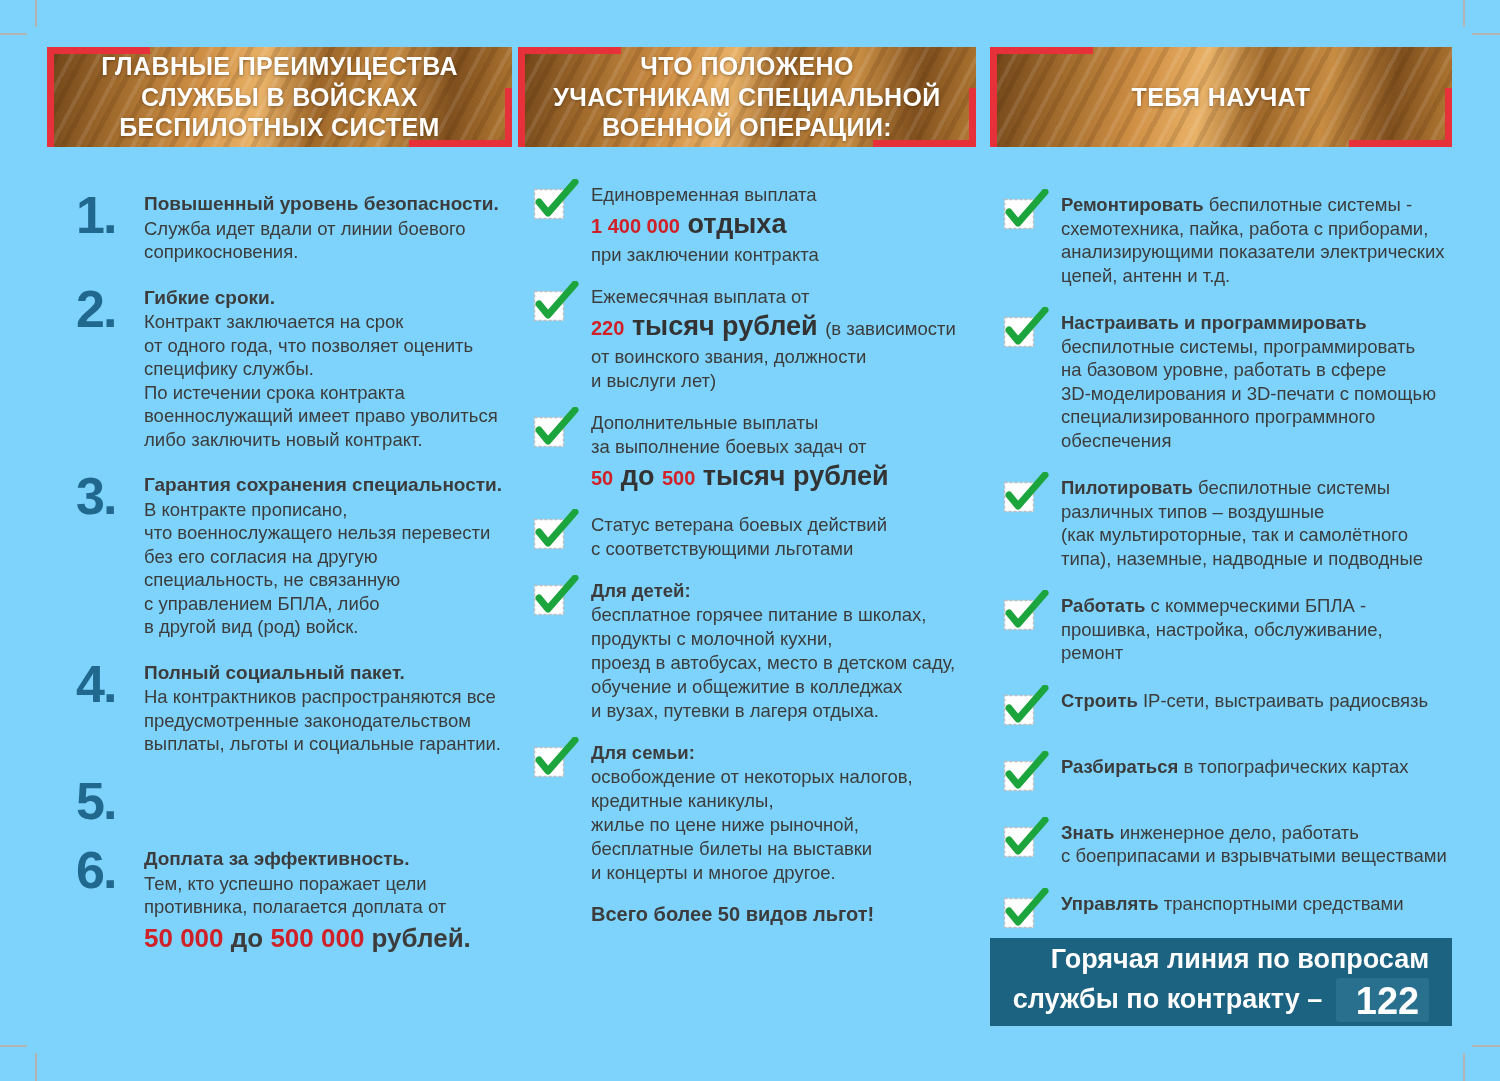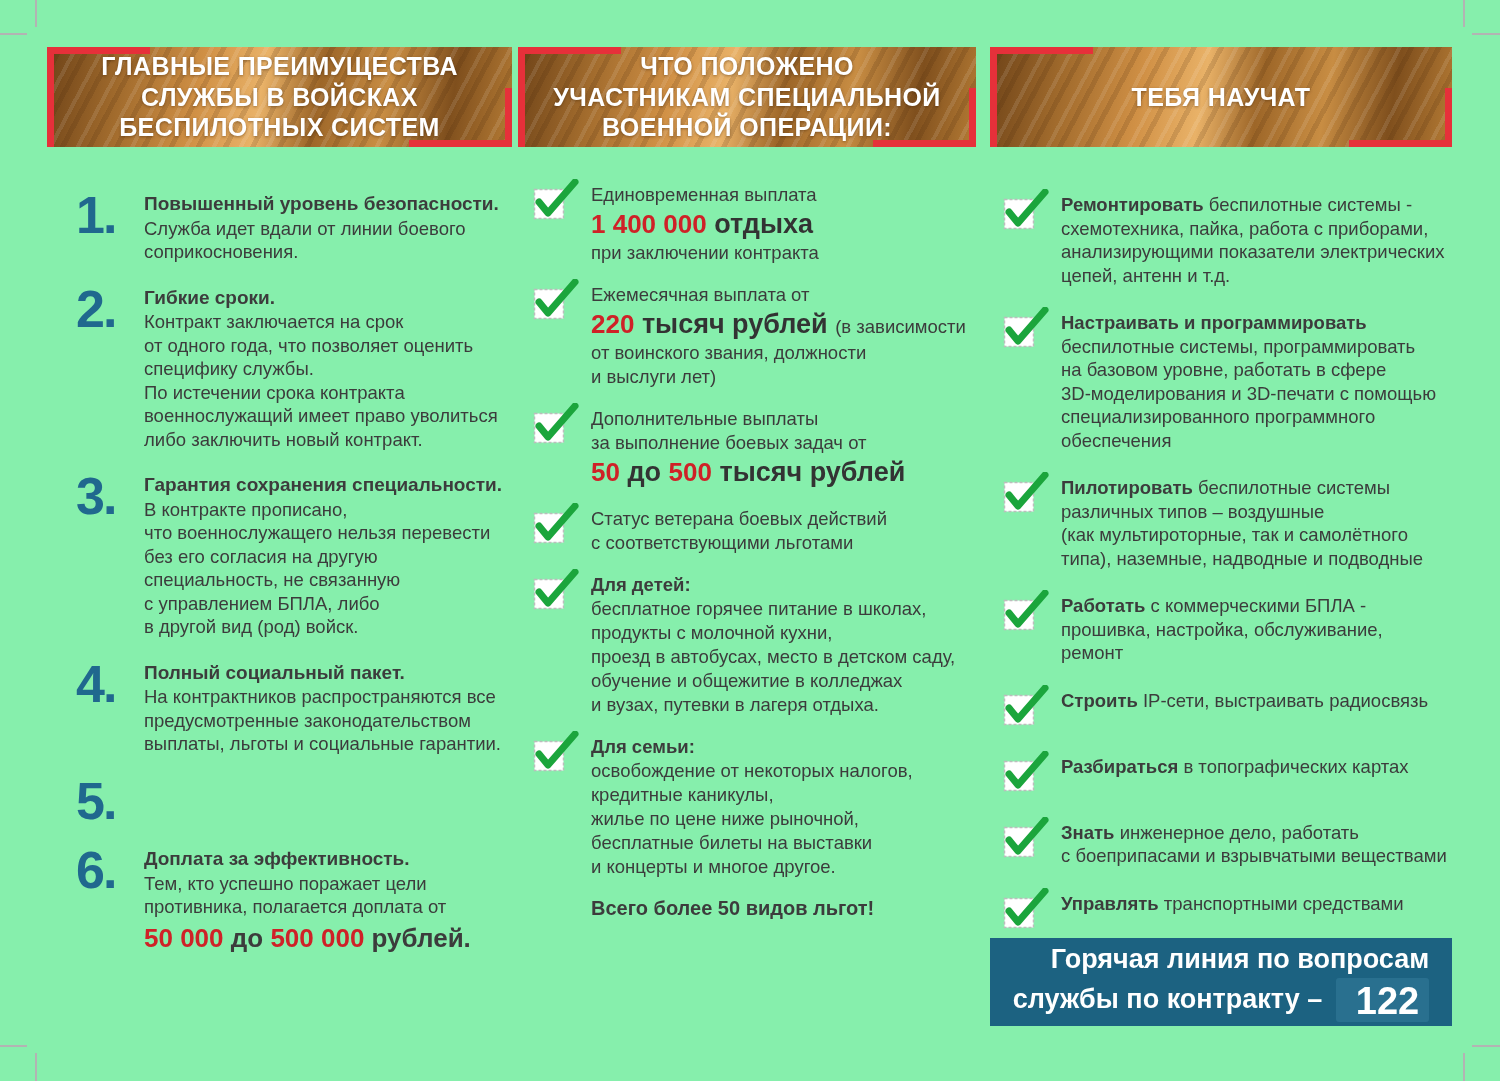--- a/index.html
+++ b/index.html
@@ -1,17 +1,17 @@
 <!DOCTYPE html>
 <html lang="ru"><head>
 <meta charset="utf-8">
 <style>
   html,body{margin:0;padding:0;background:#fff;}
   .page{
-    position:relative;width:1500px;height:1081px;background:#86efac;overflow:hidden;
+    position:relative;width:1500px;height:1081px;background:#7dd3fc;overflow:hidden;
     font-family:"Liberation Sans","DejaVu Sans",sans-serif;color:#3c3c3c;
   }
   .pre{white-space:pre-line;}
   
   .mark{position:absolute;background:#b3b3b3;}
   
   .hd{
     position:absolute;top:47px;height:100px;
     display:flex;align-items:center;justify-content:center;text-align:center;
     background:
@@ -38,21 +38,21 @@
   .amt-dark{color:#3c3c3c;}
   
   .chk{flex:none;width:48px;margin-top:-4px;}
   
   .col2{position:absolute;left:533px;top:183px;width:450px;display:flex;flex-direction:column;gap:18px;}
   .pay{display:flex;gap:10px;}
   .pay .rich{margin:0;font-size:18.5px;line-height:24px;width:410px;}
   .s-n{font-weight:normal;}
   .s-b{font-weight:bold;}
   .s-B{font-weight:bold;font-size:27px;line-height:34px;color:#333;}
-  .s-R{font-weight:bold;font-size:26px;line-height:34px;color:#cf2127;}
+  .s-R{font-weight:bold;font-size:20px;line-height:34px;color:#cf2127;}
   .pay-footer{margin-top:0;font-size:20px;font-weight:bold;padding-left:58px;}
   
   .col3{position:absolute;left:1003px;top:193px;width:460px;display:flex;flex-direction:column;gap:24px;}
   .trn{display:flex;gap:10px;}
   .trn .rich{margin:0;font-size:18.5px;line-height:23.5px;width:410px;}
   .lead{font-weight:bold;}
   
   .hotline{
     position:absolute;left:990px;top:938px;width:462px;height:88px;background:#1c6281;
     display:flex;align-items:center;justify-content:center;text-align:right;

